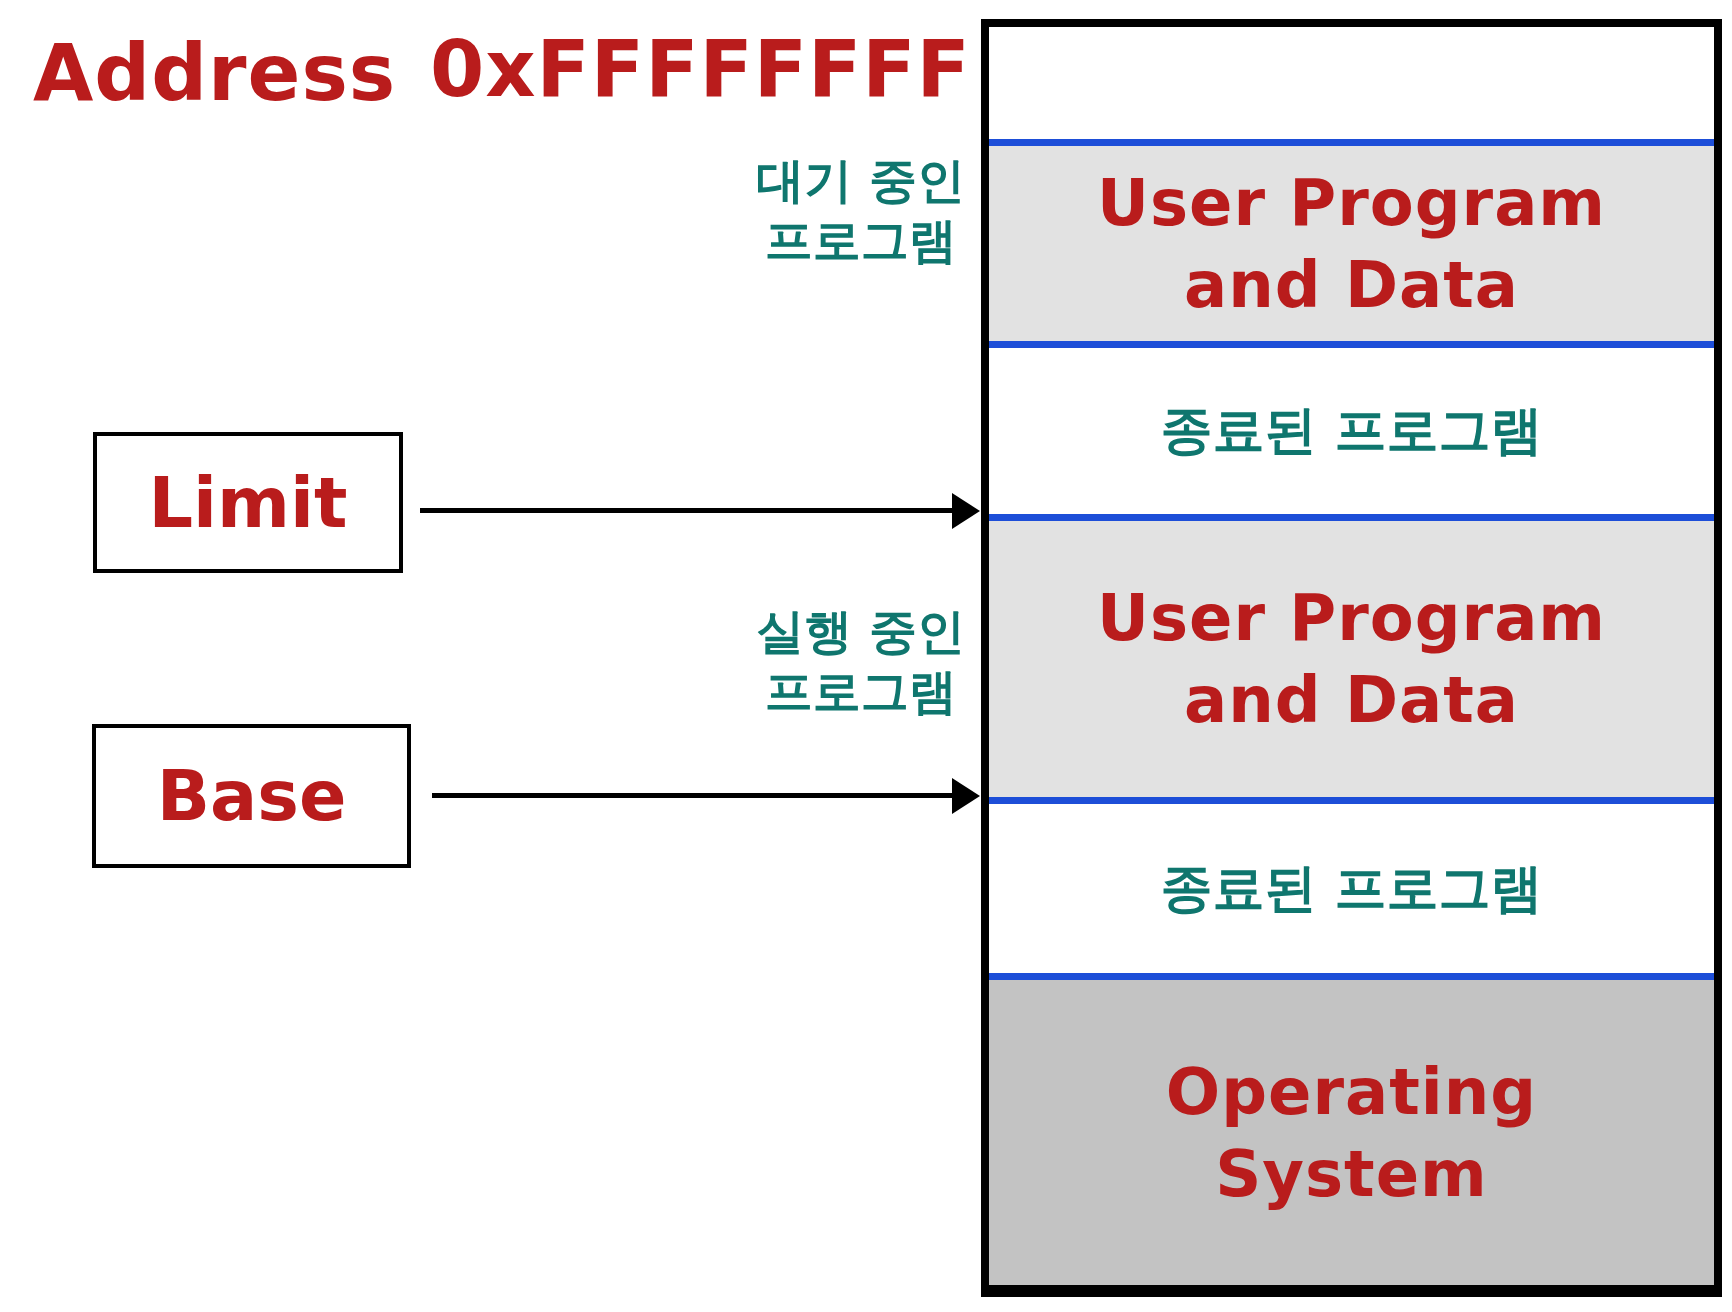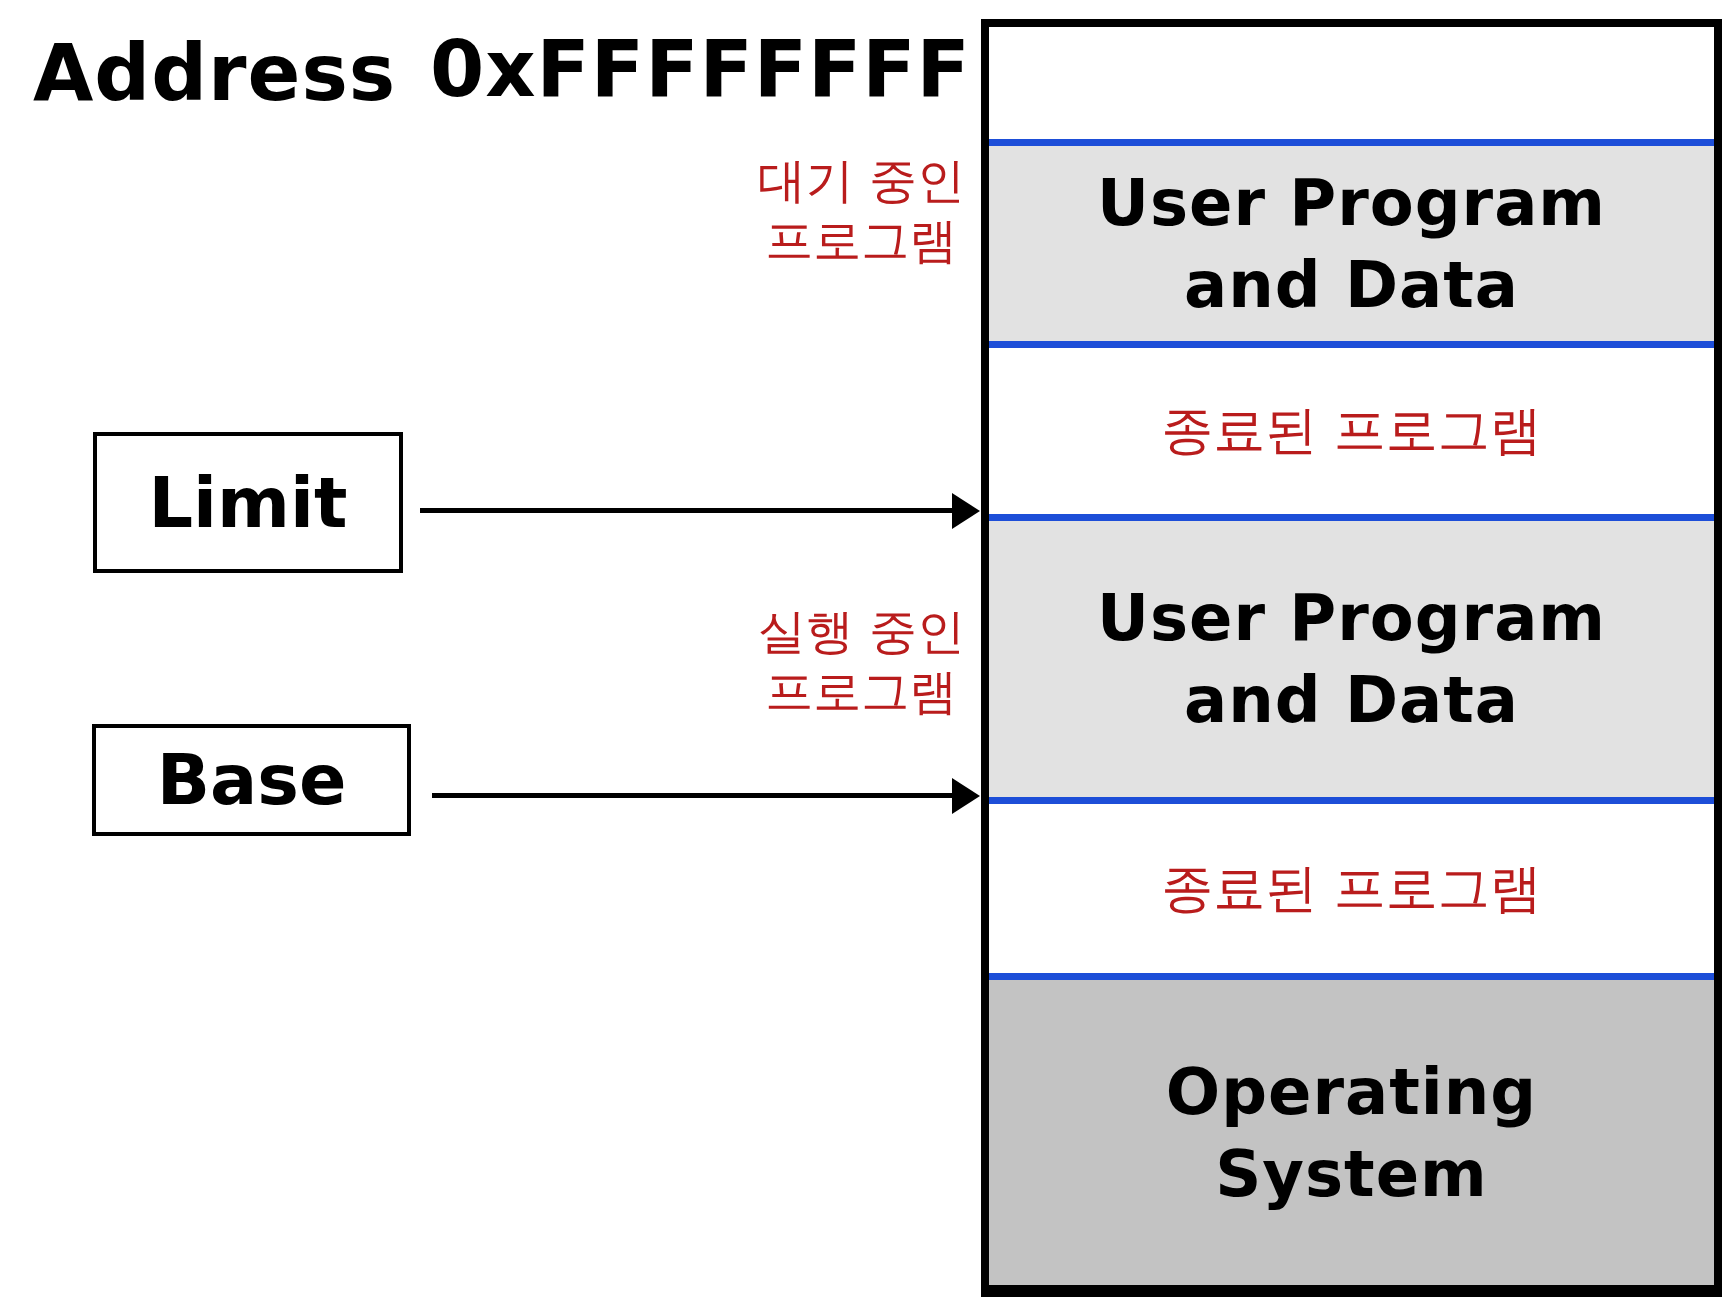--- a/index.html
+++ b/index.html
@@ -12,36 +12,36 @@
     width: 1732px;
     height: 1312px;
     background: #ffffff;
     overflow: hidden;
     font-family: "DejaVu Sans", "Liberation Sans", sans-serif;
   }
   
   .comic {
     font-family: "DejaVu Sans", "Liberation Sans", sans-serif;
     font-weight: bold;
-    color: #000000;
+    color: #b91c1c;
   }
   .addr {
     position: absolute;
     font-size: 78px;
     letter-spacing: 1px;
     white-space: nowrap;
   }
   #address-label { left: 33px;  top: 28px; }
   #high-address  { left: 430px; top: 24px; }
   #low-address   { left: 408px; top: 1198px; }
 
   
   .kor {
-    font-weight: 400;
-    color: #b91c1c;
+    font-weight: 700;
+    color: #0f766e;
   }
   .side-note {
     position: absolute;
     text-align: center;
     font-size: 48px;
     line-height: 60px;
     white-space: nowrap;
   }
   #waiting-note { right: 767px; top: 150px; }
   #running-note { right: 767px; top: 585px; margin-top: 16px; }
@@ -51,21 +51,21 @@
     position: absolute;
     background: #ffffff;
     border: 4px solid #000000;
     box-sizing: border-box;
     display: flex;
     align-items: center;
     justify-content: center;
     font-size: 70px;
   }
   #limit-box { left: 93px; top: 432px; width: 310px; height: 141px; }
-  #base-box  { left: 92px; top: 724px; width: 319px; height: 112px; }
+  #base-box  { left: 92px; top: 724px; width: 319px; height: 144px; }
 
   
   .arrow { position: absolute; height: 36px; }
   .arrow .shaft {
     position: absolute;
     left: 0; right: 22px; top: 15px;
     height: 5px;
     background: #000000;
   }
   .arrow .head {

